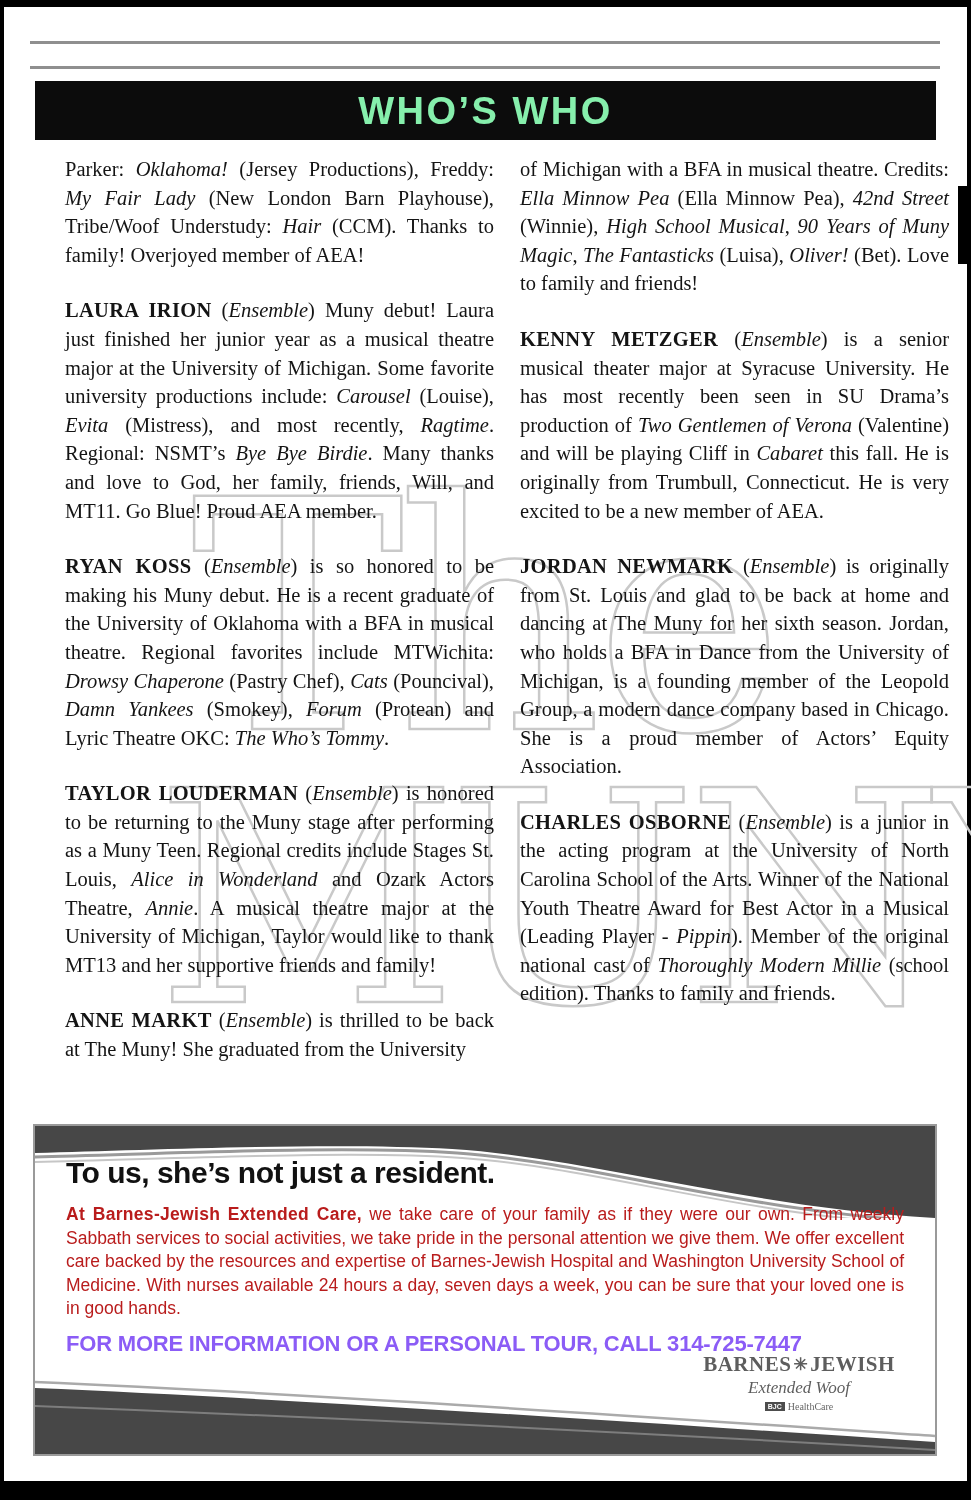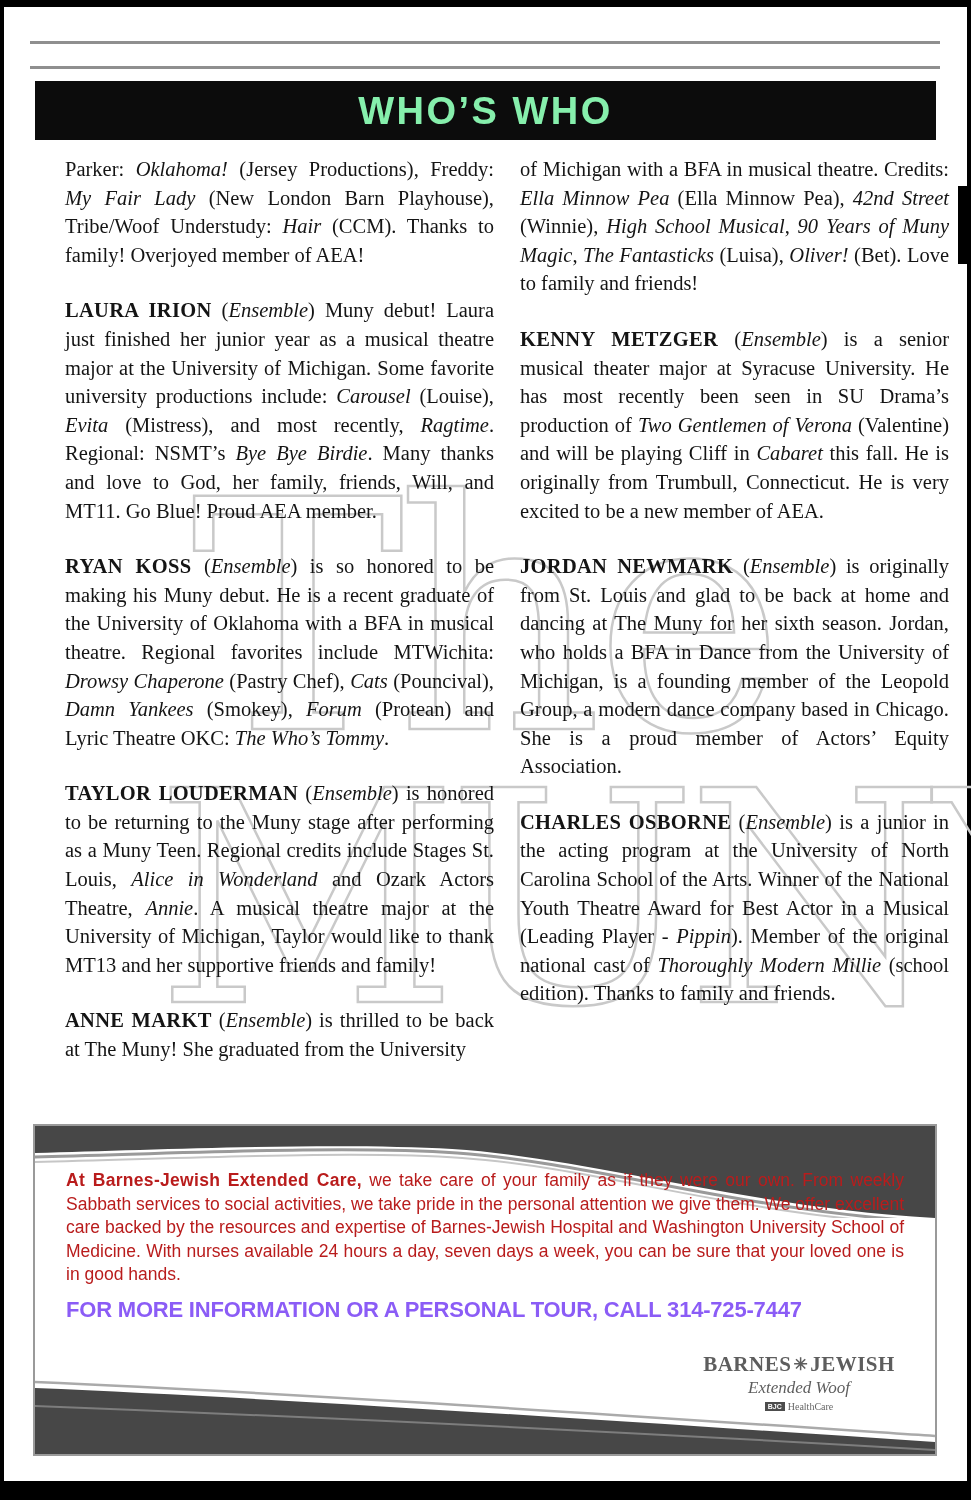--- a/index.html
+++ b/index.html
@@ -128,20 +128,21 @@
   </div>
 
   <div class="ad">
     <svg class="swoosh-top" viewBox="0 0 906 92" preserveAspectRatio="none">
       <path d="M0,0 H906 V92 C720,82 560,32 420,23 C300,16 120,24 0,27 Z" fill="#474747"></path>
       <path d="M0,31 C130,28 310,19 425,27 C565,37 715,86 906,96" fill="none" stroke="#9a9a9a" stroke-width="3"></path>
       <path d="M0,36 C140,33 320,24 430,32 C570,42 710,90 900,99" fill="none" stroke="#c6c6c6" stroke-width="2"></path>
     </svg>
 
     <div class="ad-content">
+      <p class="ad-headline">To us, she’s not just a resident.</p>
       <p class="ad-body"><span class="b">At Barnes-Jewish Extended Care,</span><span> we take care of your family as if they were our own. From weekly Sabbath services to social activities, we take pride in the personal attention we give them. We offer excellent care backed by the resources and expertise of Barnes-Jewish Hospital and Washington University School of Medicine. With nurses available 24 hours a day, seven days a week, you can be sure that your loved one is in good hands.</span></p>
       <p class="ad-cta">FOR MORE INFORMATION OR A PERSONAL TOUR, CALL 314-725-7447</p>
     </div>
 
     <div class="bj-logo">
       <div class="bj-top">
         <span>BARNES</span><span class="bj-star">✳</span><span>JEWISH</span>
       </div>
       <div class="bj-tag">Extended Woof</div>
       <div class="bj-brand">

